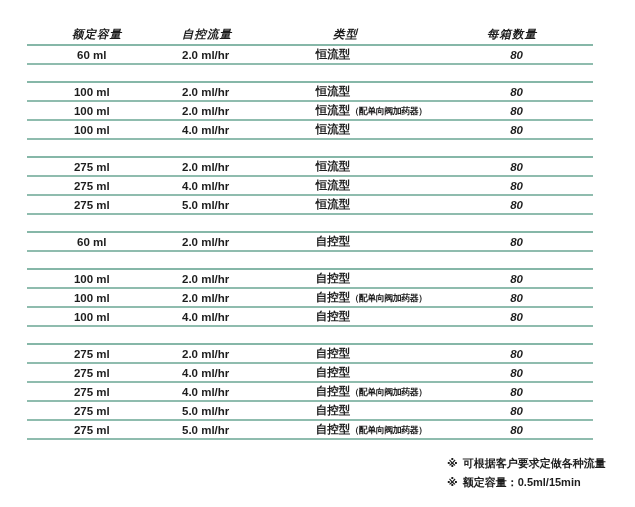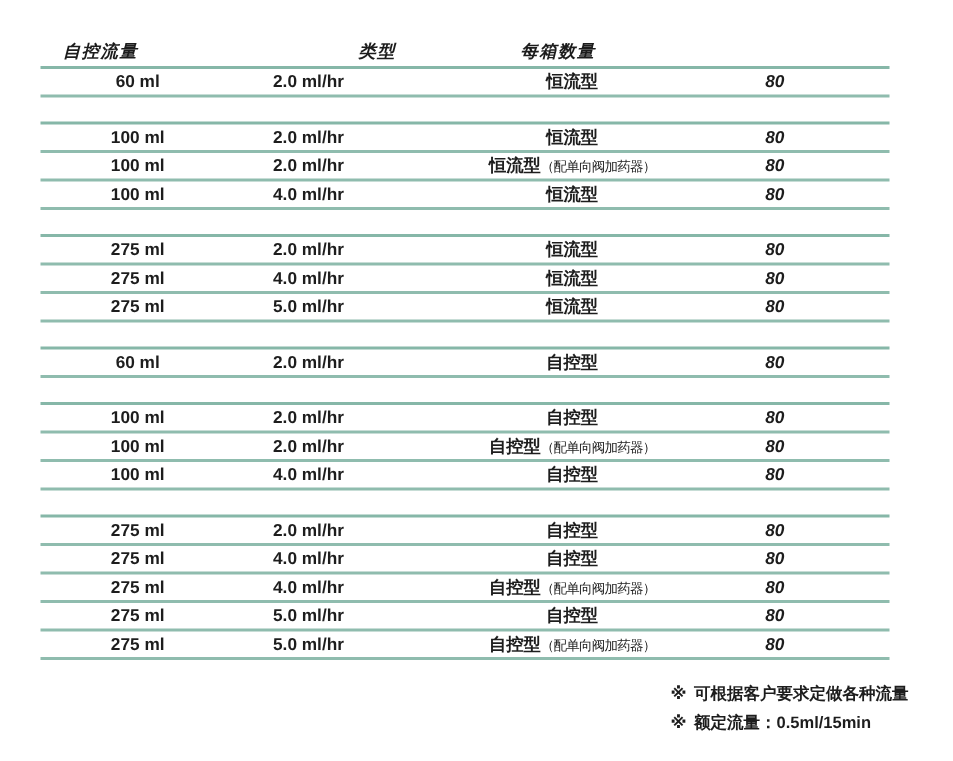--- a/index.html
+++ b/index.html
@@ -48,26 +48,26 @@
   }
   .cell {
     font-weight: bold;
     font-size: 11.5px;
     color: #1d1d1d;
     white-space: nowrap;
   }
   
   .c1 { width: 140px; text-align: center; }
   .c2 { width: 80px;  text-align: center; }
-  .c3 { width: 203px; text-align: center; padding-left: 61px; }
+  .c3 { width: 203px; text-align: left; padding-left: 61px; }
   .c4 { width: 143px; text-align: center; padding-right: 19px; font-style: italic; }
   .th.c3 { padding-left: 86px; }
   .type-note {
     font-size: 9px;
-    font-weight: normal;
+    font-weight: bold;
     letter-spacing: -0.5px;
   }
   .notes {
     position: absolute;
     left: 447px;
     top: 454px;
     line-height: 19px;
   }
   .note-line {
     font-size: 11px;
@@ -78,20 +78,21 @@
   .note-marker { margin-right: 5px; }
 </style>
 </head>
 <body>
 
 <div class="page">
 
   <div class="table-wrap">
 
     <div class="thead">
+      <div class="th c1">额定容量</div>
       <div class="th c2">自控流量</div>
       <div class="th c3">类型</div>
       <div class="th c4">每箱数量</div>
     </div>
 
     <div id="table-groups">
         <div class="group">
           <div class="row">
             <div class="cell c1">60 ml</div>
             <div class="cell c2">2.0 ml/hr</div>
@@ -201,17 +202,17 @@
         </div>
       </div>
 
   </div>
 
   <div class="notes">
     <div class="note-line">
       <span class="note-marker">※</span><span>可根据客户要求定做各种流量</span>
     </div>
     <div class="note-line">
-      <span class="note-marker">※</span><span>额定流量：0.5ml/15min</span>
+      <span class="note-marker">※</span><span>额定容量：0.5ml/15min</span>
     </div>
   </div>
 
 </div>
 
 </body></html>

